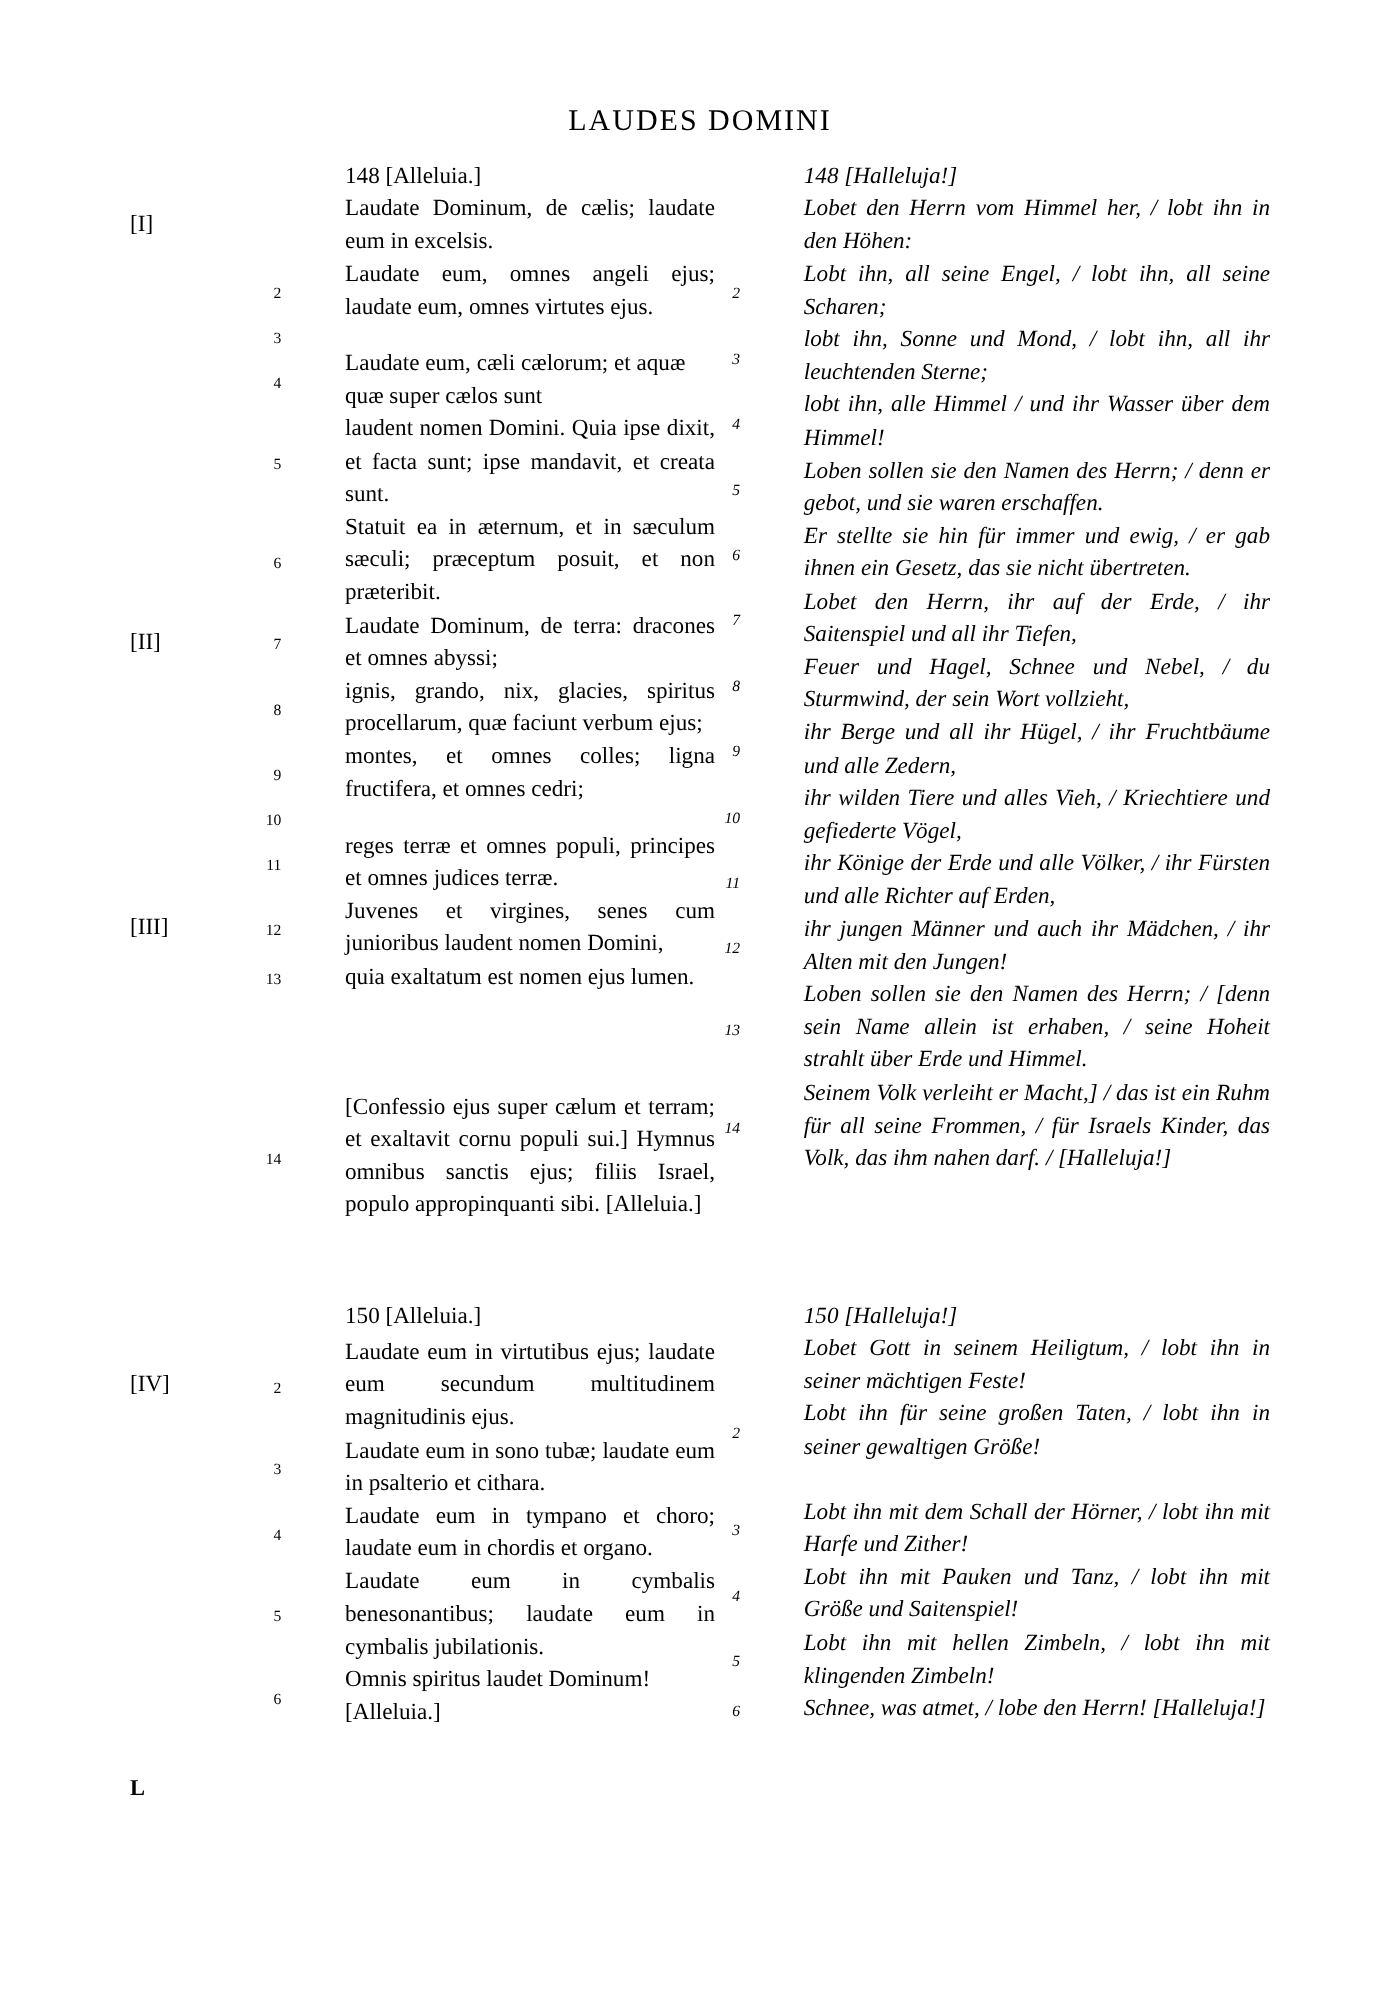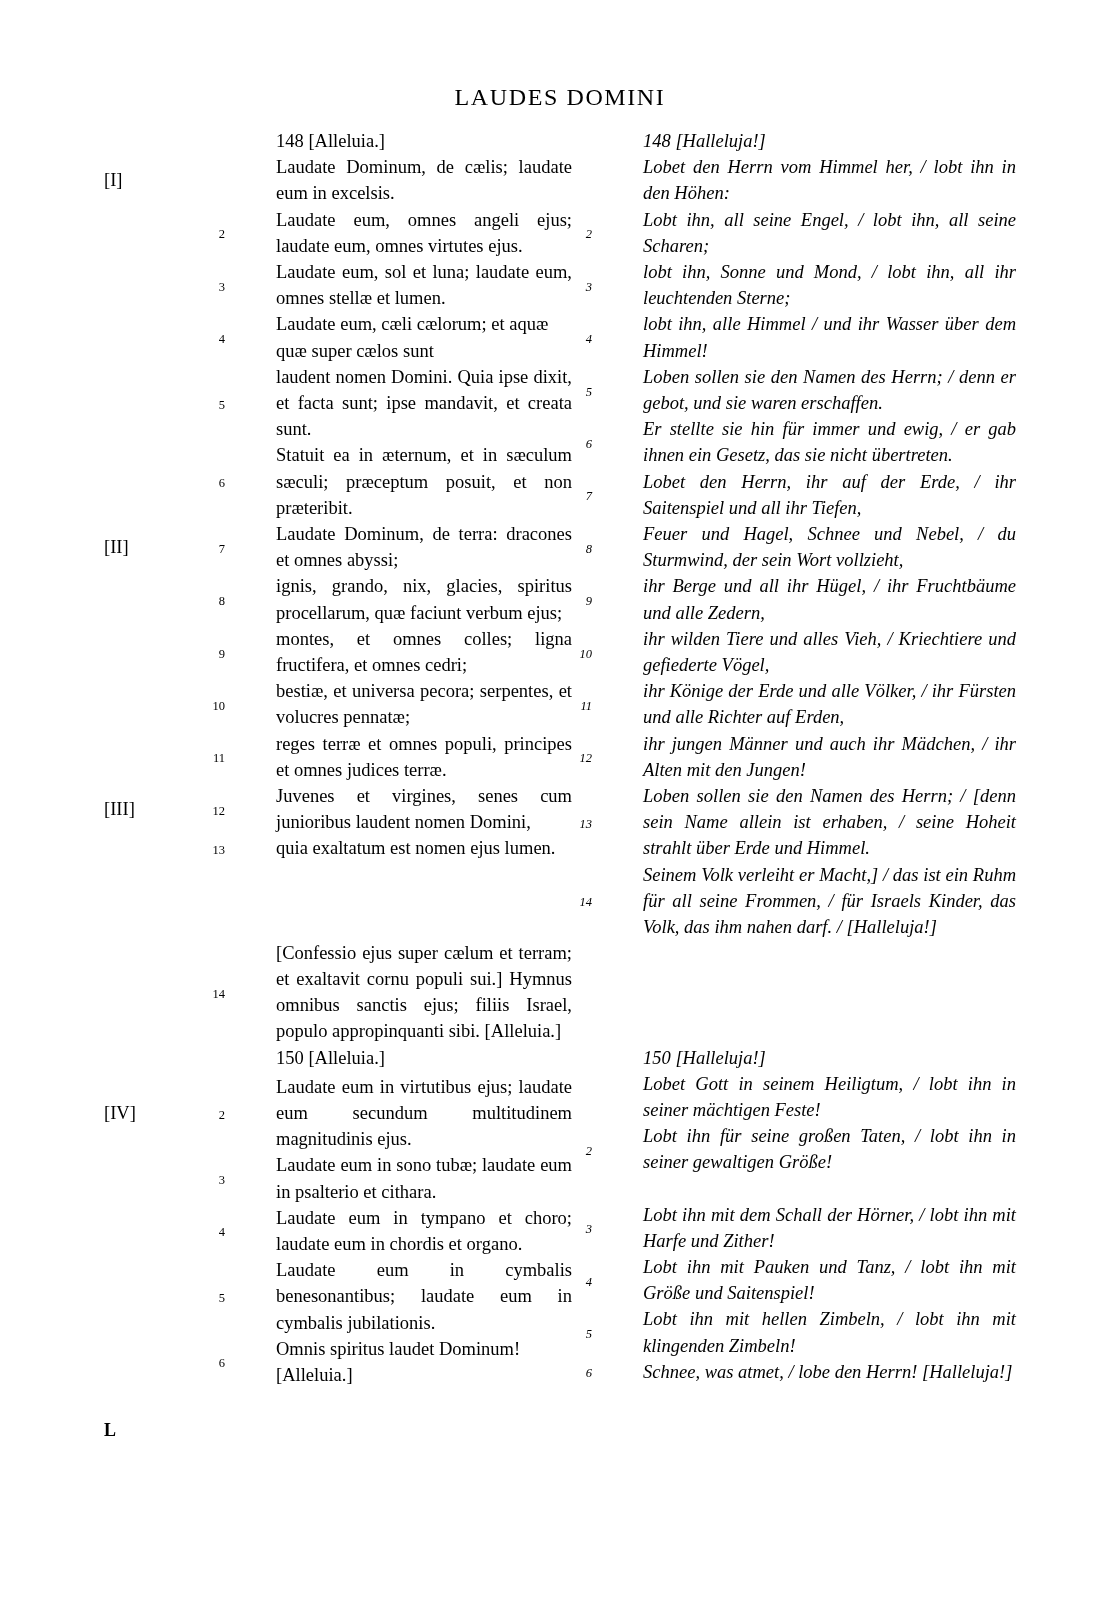--- a/index.html
+++ b/index.html
@@ -41,20 +41,21 @@
     top: 128px;
     left: 104px;
     width: 912px;
   }
 
   .psalm-block {
     display: block;
     width: 100%;
   }
   .psalm-block + .psalm-block {
+    margin-top: 62px;
   }
 
   .col-pair {
     display: flex;
     width: 100%;
     align-items: flex-start;
   }
 
   .column {
     box-sizing: border-box;
@@ -144,21 +145,20 @@
             <div class="vtext">Laudate Dominum, de cælis; laudate eum in excelsis.</div>
           </div>
           <div class="vrow">
             <div class="marker"></div>
             <div class="vnum">2</div>
             <div class="vtext">Laudate eum, omnes angeli ejus; laudate eum, omnes virtutes ejus.</div>
           </div>
           <div class="vrow">
             <div class="marker"></div>
             <div class="vnum">3</div>
-            <div class="vtext">Laudate eum, sol et luna; laudate eum, omnes stellæ et lumen.</div>
           </div>
           <div class="vrow">
             <div class="marker"></div>
             <div class="vnum">4</div>
             <div class="vtext nojust">Laudate eum, cæli cælorum; et aquæ quæ super cælos sunt</div>
           </div>
           <div class="vrow">
             <div class="marker"></div>
             <div class="vnum">5</div>
             <div class="vtext">laudent nomen Domini. Quia ipse dixit, et facta sunt; ipse mandavit, et creata sunt.</div>
@@ -179,21 +179,20 @@
             <div class="vtext">ignis, grando, nix, glacies, spiritus procel­larum, quæ faciunt verbum ejus;</div>
           </div>
           <div class="vrow">
             <div class="marker"></div>
             <div class="vnum">9</div>
             <div class="vtext">montes, et omnes colles; ligna fructifera, et omnes cedri;</div>
           </div>
           <div class="vrow">
             <div class="marker"></div>
             <div class="vnum">10</div>
-            <div class="vtext">bestiæ, et universa pecora; serpentes, et volucres pennatæ;</div>
           </div>
           <div class="vrow">
             <div class="marker"></div>
             <div class="vnum">11</div>
             <div class="vtext">reges terræ et omnes populi, principes et omnes judices terræ.</div>
           </div>
           <div class="vrow">
             <div class="marker">[III]</div>
             <div class="vnum">12</div>
             <div class="vtext">Juvenes et virgines, senes cum junioribus laudent nomen Domini,</div>

